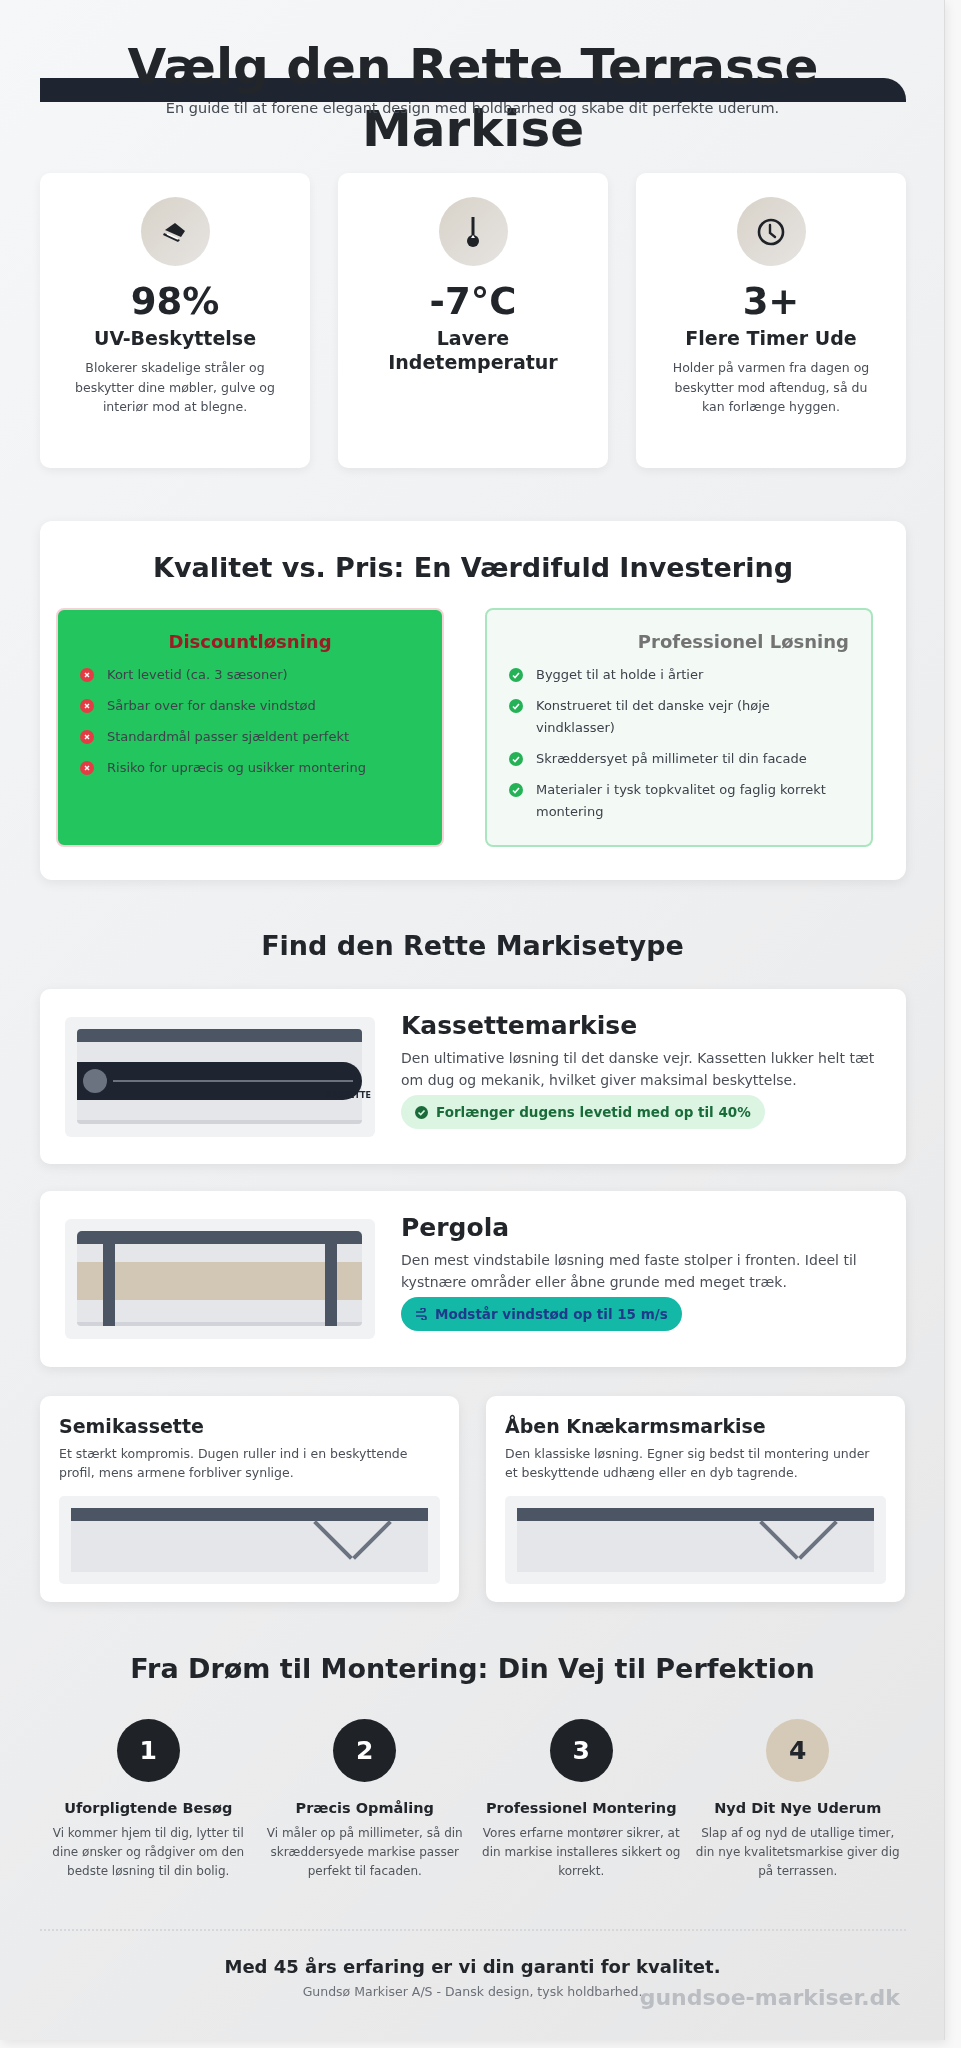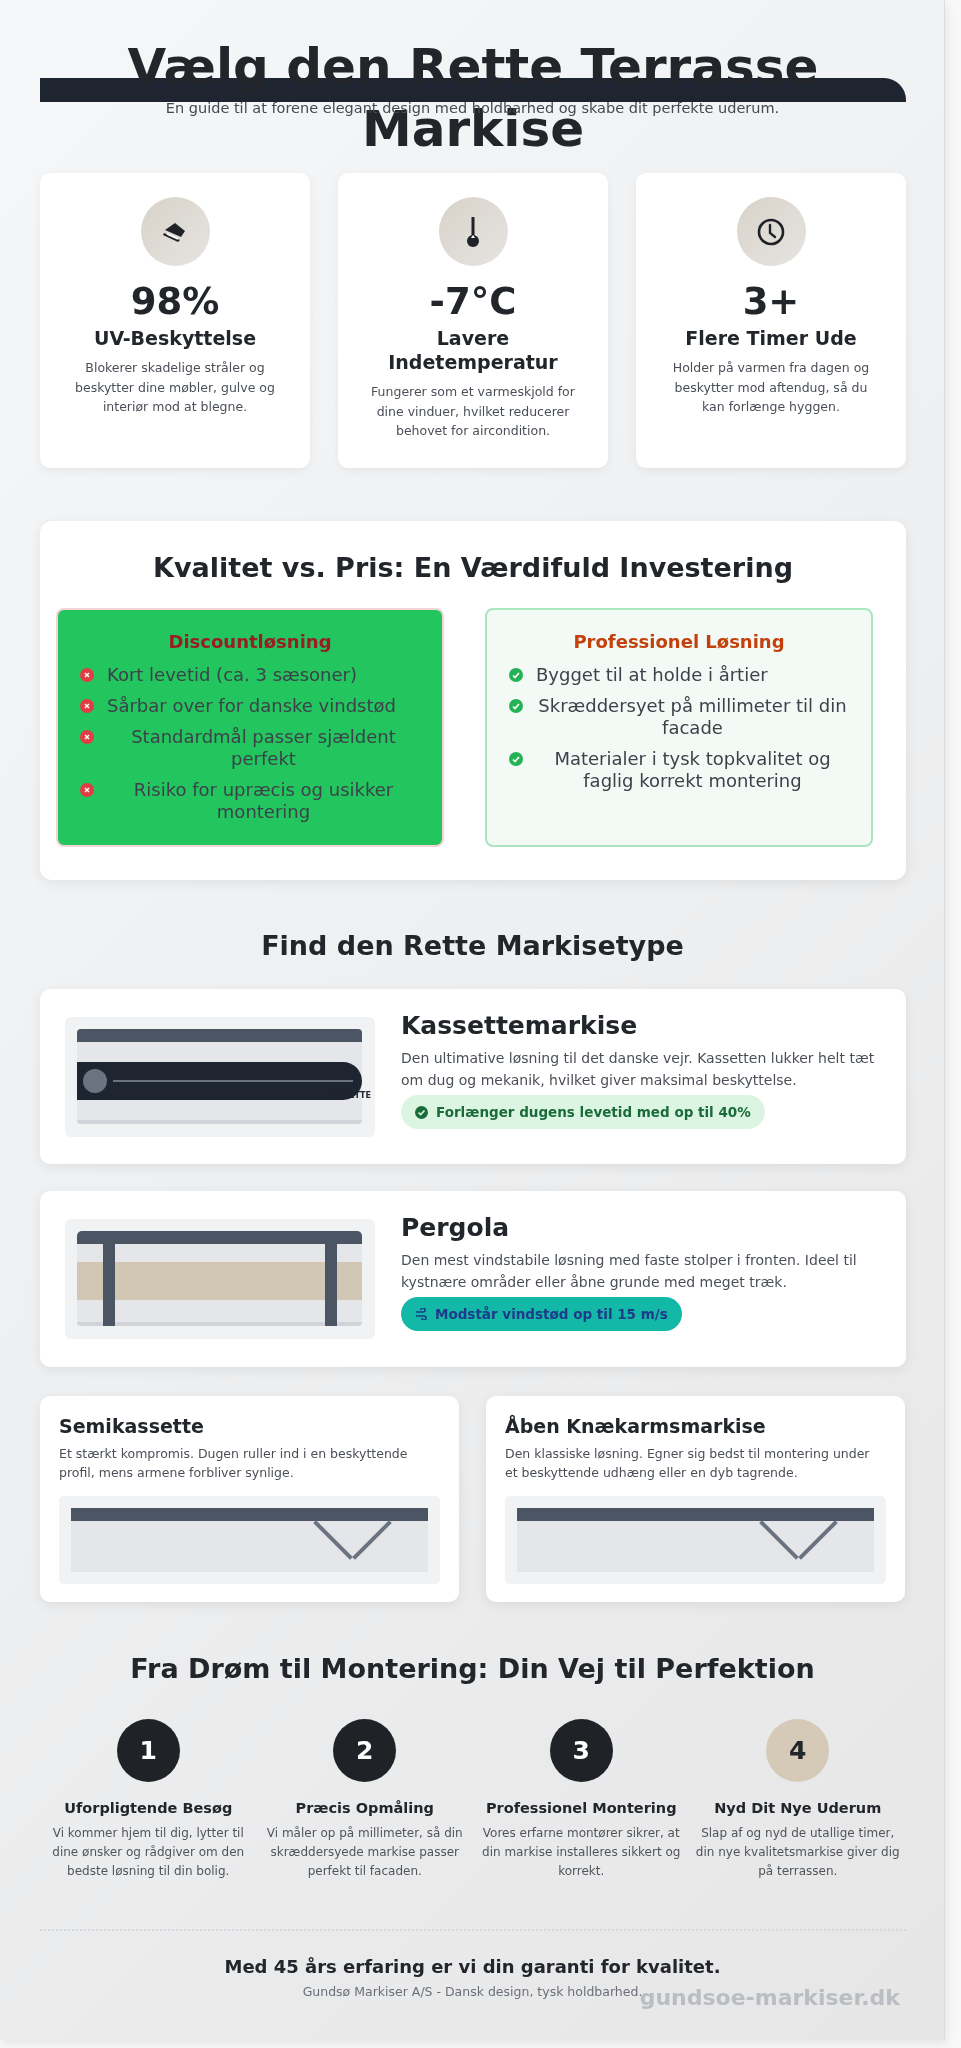--- a/index.html
+++ b/index.html
@@ -49,23 +49,23 @@
     background: #fff; border-radius: 12px; box-shadow: 0 3px 12px rgba(0,0,0,0.07);
   }
   .compare-title { text-align: center; font-size: 27px; font-weight: bold; color: #22262b; margin-top: 30px; line-height: 34px; }
   .col {
     position: absolute; top: 87px; width: 388px; height: 239px; border-radius: 8px; padding: 20px 22px;
   }
   .col.bad { left: 16px; background: #22c55e; border: 2px solid #f3d3d6; }
   .col.good { left: 445px; background: #f3faf6; border: 2px solid #a9e6bf; }
   .col-title { text-align: center; font-size: 18px; font-weight: bold; line-height: 24px; margin-bottom: 10px; }
   .bad .col-title { color: #9b1c24; }
-  .good .col-title { color: #c2410c; }
+  .good .col-title { color: #737373; text-align: right; }
   .col ul { list-style: none; }
-  .col li { display: flex; font-size: 18px; color: #3d424a; line-height: 22px; margin-bottom: 9px; text-align: center; }
+  .col li { display: flex; font-size: 13px; color: #3d424a; line-height: 22px; margin-bottom: 9px; }
   .col li .bullet { flex: 0 0 14px; height: 14px; margin-top: 4px; margin-right: 13px; border-radius: 50%; display: flex; align-items: center; justify-content: center; }
   .bad .bullet { background: #e23d45; }
   .good .bullet { background: #25b257; }
 
   .section-title { position: absolute; left: 0; width: 945px; text-align: center; font-size: 27px; font-weight: bold; color: #22262b; line-height: 34px; }
 
   .type-card {
     position: absolute; left: 40px; width: 866px; background: #fff; border-radius: 10px;
     box-shadow: 0 3px 12px rgba(0,0,0,0.07);
   }
@@ -136,21 +136,20 @@
     <div class="stat">
       <div class="stat-icon">
         <svg width="16" height="34" viewBox="0 0 16 34">
             <rect x="6.5" y="2" width="3" height="20" fill="#1f2328"></rect>
             <circle cx="8" cy="26" r="6" fill="#1f2328"></circle>
             <path d="M6 23 L8 20 L10 23 Z" fill="#fff"></path>
           </svg>
       </div>
       <div class="stat-value">-7°C</div>
       <div class="stat-label">Lavere Indetemperatur</div>
-      <div class="stat-desc">Fungerer som et varmeskjold for dine vinduer, hvilket reducerer behovet for aircondition.</div>
     </div>
     <div class="stat">
       <div class="stat-icon">
         <svg width="32" height="32" viewBox="0 0 32 32">
             <circle cx="16" cy="16" r="12" fill="none" stroke="#1f2328" stroke-width="2.6"></circle>
             <path d="M15 9 L15 17 L20 21" fill="none" stroke="#1f2328" stroke-width="2.4" stroke-linecap="round"></path>
           </svg>
       </div>
       <div class="stat-value">3+</div>
       <div class="stat-label">Flere Timer Ude</div>
@@ -200,20 +199,28 @@
     <div class="col good">
       <div class="col-title">Professionel Løsning</div>
       <ul>
         <li>
             <span class="bullet">
               <svg width="8" height="7" viewBox="0 0 8 7">
                 <path d="M1 3.5 L3 5.5 L7 1" fill="none" stroke="#fff" stroke-width="1.6"></path>
               </svg>
             </span>
             <span>Bygget til at holde i årtier</span>
+          </li>
+        <li>
+            <span class="bullet">
+              <svg width="8" height="7" viewBox="0 0 8 7">
+                <path d="M1 3.5 L3 5.5 L7 1" fill="none" stroke="#fff" stroke-width="1.6"></path>
+              </svg>
+            </span>
+            <span>Konstrueret til det danske vejr (høje vindklasser)</span>
           </li>
         <li>
             <span class="bullet">
               <svg width="8" height="7" viewBox="0 0 8 7">
                 <path d="M1 3.5 L3 5.5 L7 1" fill="none" stroke="#fff" stroke-width="1.6"></path>
               </svg>
             </span>
             <span>Skræddersyet på millimeter til din facade</span>
           </li>
         <li>

